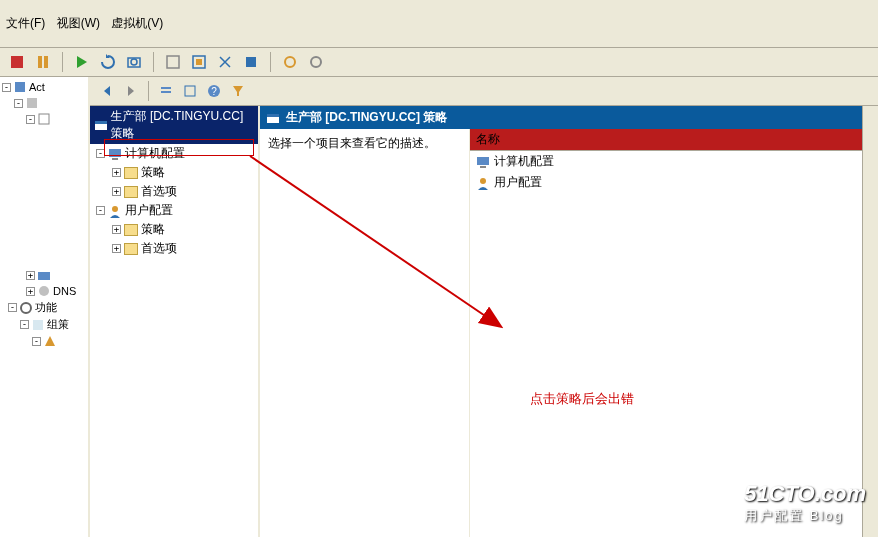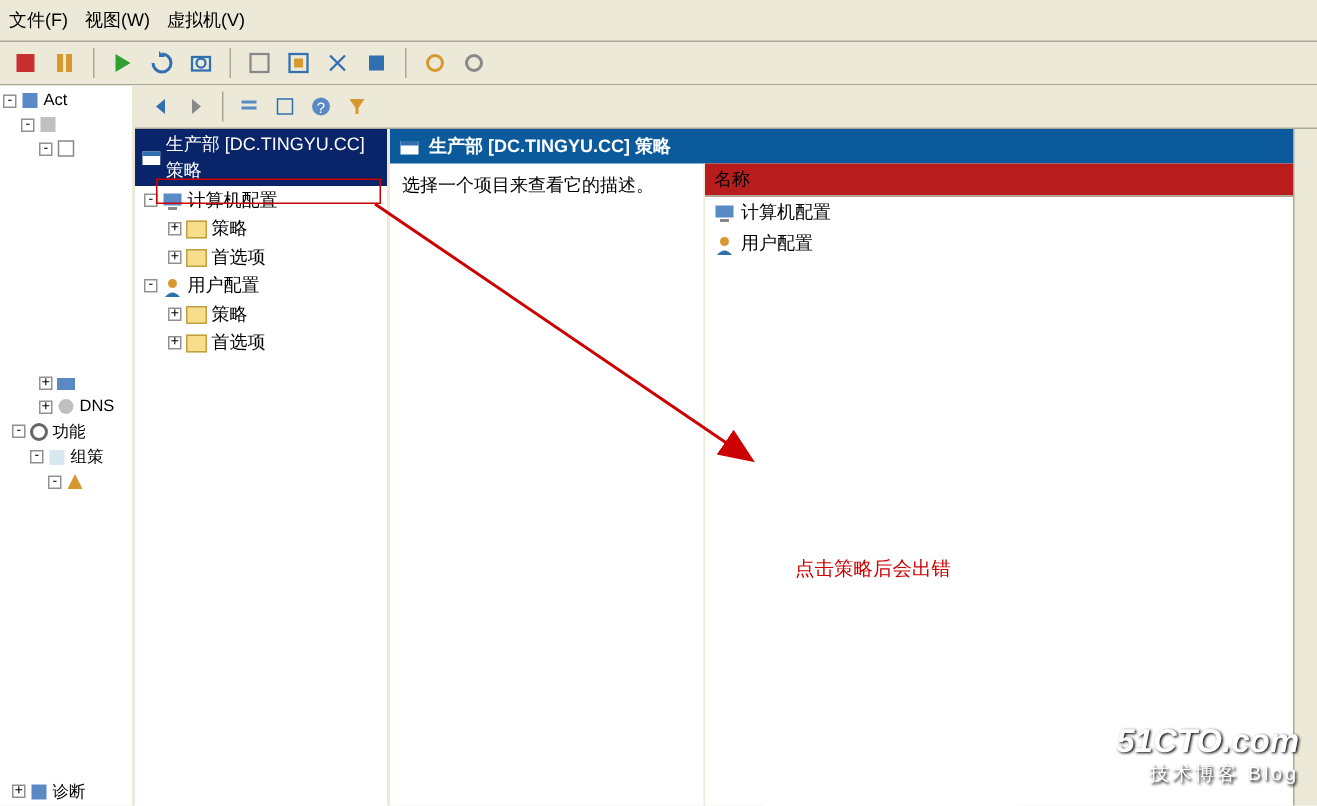--- a/index.html
+++ b/index.html
@@ -1,17 +1,17 @@
 <!DOCTYPE html>
 <html><head>
 <meta charset="utf-8">
 <style>
 * { box-sizing: border-box; margin: 0; padding: 0; }
 body { font-family: "Microsoft YaHei", SimSun, Arial, sans-serif; font-size: 12px; background: #ece9d8; width: 878px; height: 537px; overflow: hidden; position: relative; }
-.outer-menu { background: #ece9d8; padding: 5px 6px; border-bottom: 1px solid #aca899; font-size: 12px; }
+.outer-menu { background: #ece9d8; padding: 15px 6px; border-bottom: 1px solid #aca899; font-size: 12px; }
 .outer-menu span { margin-right: 8px; cursor: default; }
 .outer-toolbar { background: #ece9d8; padding: 3px 6px; border-bottom: 1px solid #aca899; display: flex; align-items: center; gap: 4px; }
 .tb-btn { width: 22px; height: 22px; display: inline-flex; align-items: center; justify-content: center; border: 1px solid transparent; }
 .sep { width: 1px; height: 20px; background: #aca899; margin: 0 4px; }
 .main { display: flex; height: calc(100% - 48px); }
 .left-pane { width: 90px; background: #fff; border-right: 2px solid #ece9d8; overflow: hidden; padding-top: 2px; }
 .left-tree { font-size: 11px; }
 .lt-item { display: flex; align-items: center; padding: 1px 2px; gap: 2px; white-space: nowrap; }
 .exp { width: 9px; height: 9px; border: 1px solid #919191; background: #fff; font-size: 9px; line-height: 7px; text-align: center; font-family: monospace; cursor: pointer; flex-shrink: 0; }
 .icon-sm { width: 14px; height: 14px; flex-shrink: 0; }
@@ -28,21 +28,21 @@
 .highlight-box { border: 1px solid #cc0000; position: absolute; }
 .inner-right { flex: 1; display: flex; flex-direction: column; }
 .header-bar { background: #0a5a9c; color: #fff; padding: 3px 6px; font-weight: bold; font-size: 12px; display: flex; align-items: center; gap: 6px; }
 .content-row { display: flex; flex: 1; }
 .desc-col { width: 210px; padding: 6px 8px; font-size: 12px; border-right: 1px solid #ece9d8; position: relative; }
 .list-col { flex: 1; }
 .col-header { background: #b91c1c; border-bottom: 1px solid #aca899; padding: 2px 6px; font-size: 12px; }
 .list-item { display: flex; align-items: center; padding: 2px 6px; gap: 4px; font-size: 12px; }
 .annotation { position: absolute; color: #cc0000; font-size: 13px; pointer-events: none; margin-top: 34px; }
 .arrow-svg { position: absolute; pointer-events: none; }
-.watermark { position: absolute; bottom: 12px; right: 12px; color: #fff; text-align: right; text-shadow: 1px 1px 2px #000; font-family: Arial; }
+.watermark { position: absolute; bottom: 12px; right: 12px; color: #fff; text-align: left; text-shadow: 1px 1px 2px #000; font-family: Arial; }
 .watermark .big { font-size: 22px; font-weight: bold; font-style: italic; }
 .watermark .small { font-size: 13px; letter-spacing: 2px; }
 .scroll-indicator { position: absolute; right: 0; top: 0; bottom: 0; width: 16px; background: #ece9d8; border-left: 1px solid #aca899; }
 svg { display: block; }
 </style>
 </head>
 <body>
 
 <div class="outer-menu">
   <span>文件(F)</span>
@@ -310,14 +310,14 @@
           </defs>
         <line x1="10" y1="10" x2="260" y2="180" stroke="#cc0000" stroke-width="2" marker-end="url(#ah)"></line>
       </svg>
       <div class="annotation" style="left:440px;top:250px">点击策略后会出错</div>
     </div>
   </div>
 </div>
 
 <div class="watermark">
   <div class="big">51CTO.com</div>
-  <div class="small">技术博客  Blog</div>
+  <div class="small">用户配置  Blog</div>
 </div>
 
 </body></html>

